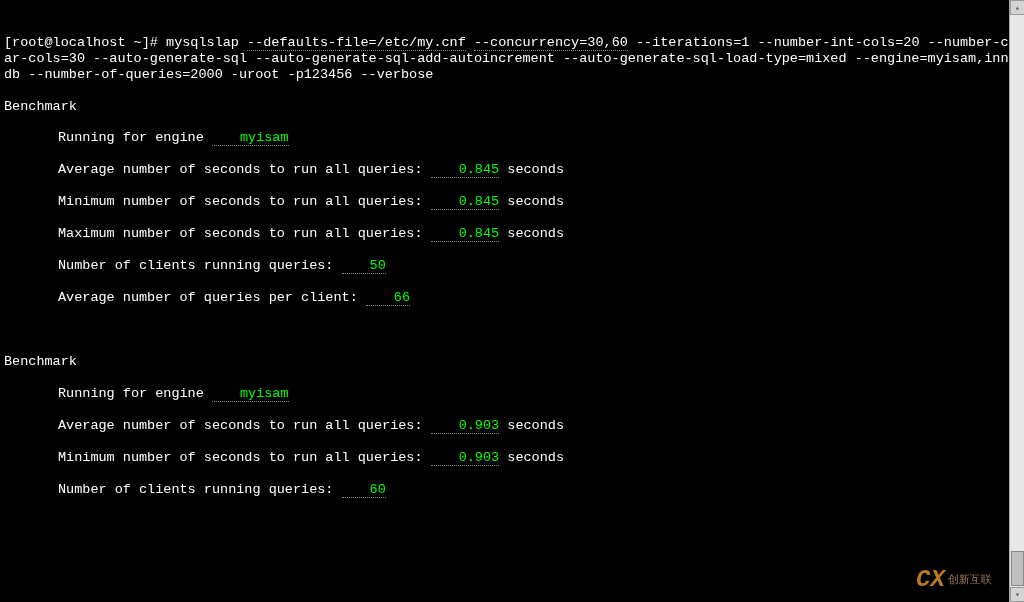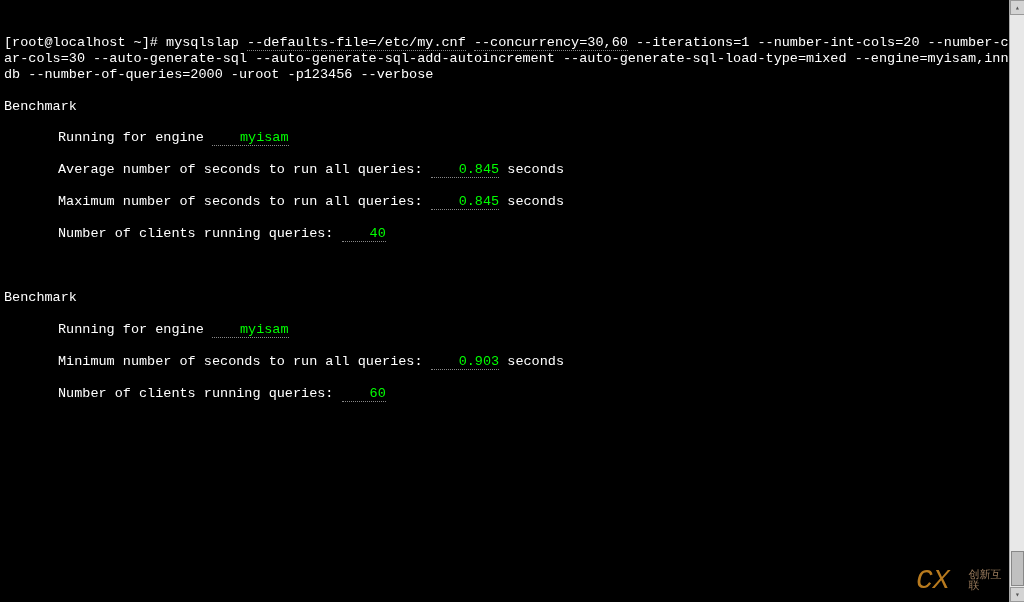--- a/index.html
+++ b/index.html
@@ -69,46 +69,49 @@
       position: absolute;
       right: 18px;
       bottom: 4px;
       width: 90px;
       height: 35px;
       display: flex;
       align-items: center;
       opacity: 0.9;
     }
     .watermark-logo {
-      font-size: 28px;
-      font-weight: normal;
+      font-size: 24px;
+      font-weight: bold;
       color: #cc8822;
-      margin-right: 19px;
+      margin-right: 3px;
       font-style: italic;
     }
     .watermark-text {
       font-size: 11px;
       color: #aa8866;
       line-height: 1;
     }
   </style>
 </head>
 <body>
 
 <div class="terminal">
 
 <span class="line"><span>[root@localhost ~]# </span><span>mysqlslap </span><span class="dotted">--defaults-file=/etc/my.cnf</span><span> </span><span class="dotted">--concurrency=30,60</span><span> --iterations=1 --number-int-cols=20 --number-char-cols=30 --auto-generate-sql --auto-generate-sql-add-autoincrement --auto-generate-sql-load-type=mixed --engine=myisam,innodb --number-of-queries=2000 -uroot -p123456 --verbose</span></span>
 <span class="line">Benchmark</span>
 <span class="line indent1"><span>Running for engine </span><span class="dotted green">myisam</span></span>
 <span class="line indent1"><span>Average number of seconds to run all queries: </span><span class="dotted green">0.845</span><span> seconds</span></span>
+<span class="line indent1"><span>Minimum number of seconds to run all queries: </span><span class="dotted green">0.845</span><span> seconds</span></span>
 <span class="line indent1"><span>Maximum number of seconds to run all queries: </span><span class="dotted green">0.845</span><span> seconds</span></span>
-<span class="line indent1"><span>Number of clients running queries: </span><span class="dotted green">40</span></span>
+<span class="line indent1"><span>Number of clients running queries: </span><span class="dotted green">50</span></span>
+<span class="line indent1"><span>Average number of queries per client: </span><span class="dotted green">66</span></span>
 <span class="line"></span>
 <span class="line">Benchmark</span>
 <span class="line indent1"><span>Running for engine </span><span class="dotted green">myisam</span></span>
+<span class="line indent1"><span>Average number of seconds to run all queries: </span><span class="dotted green">0.903</span><span> seconds</span></span>
 <span class="line indent1"><span>Minimum number of seconds to run all queries: </span><span class="dotted green">0.903</span><span> seconds</span></span>
 <span class="line indent1"><span>Number of clients running queries: </span><span class="dotted green">60</span></span>
 
 
 
 
 
 
 
 

